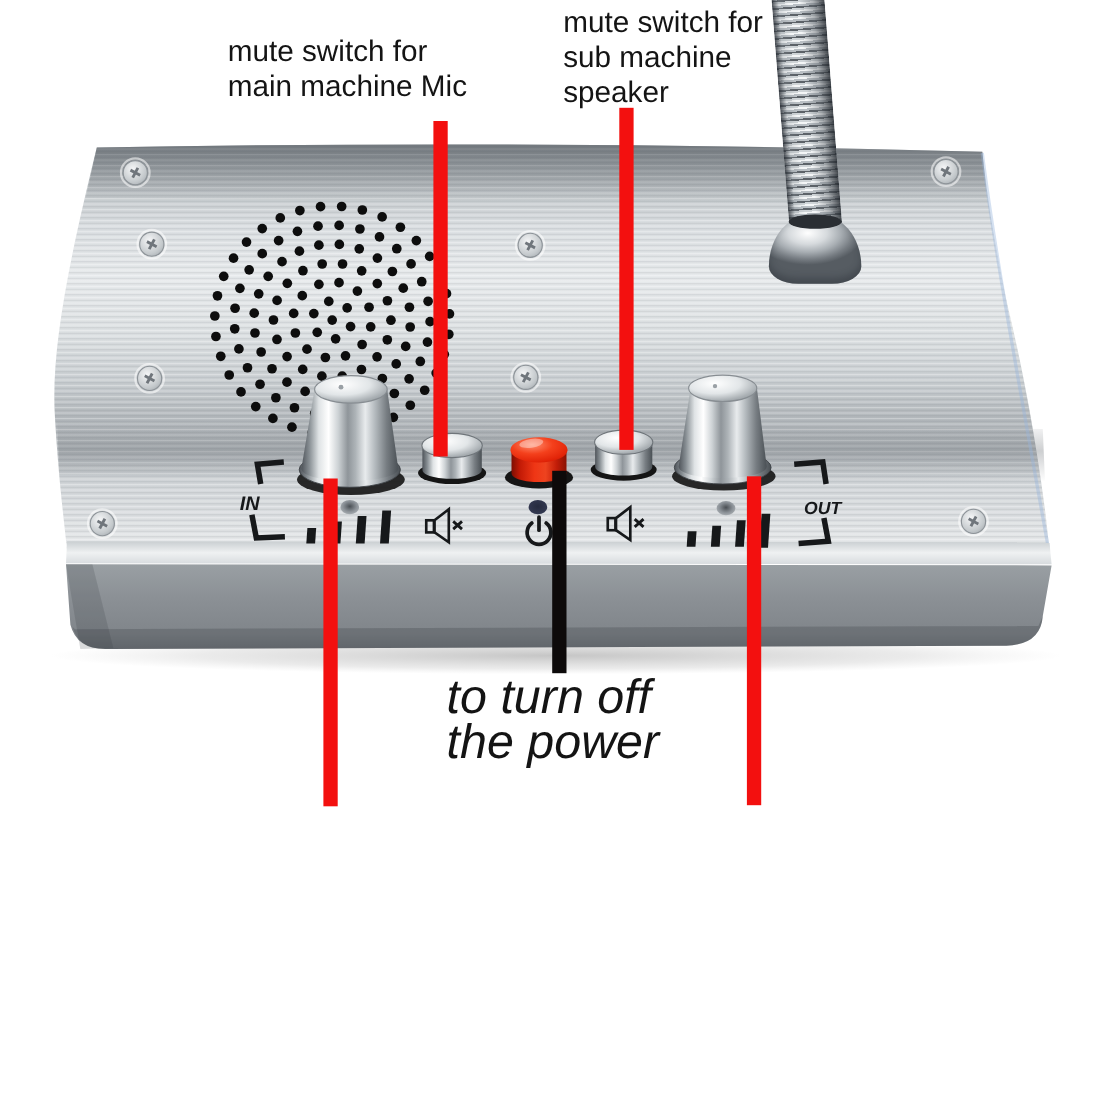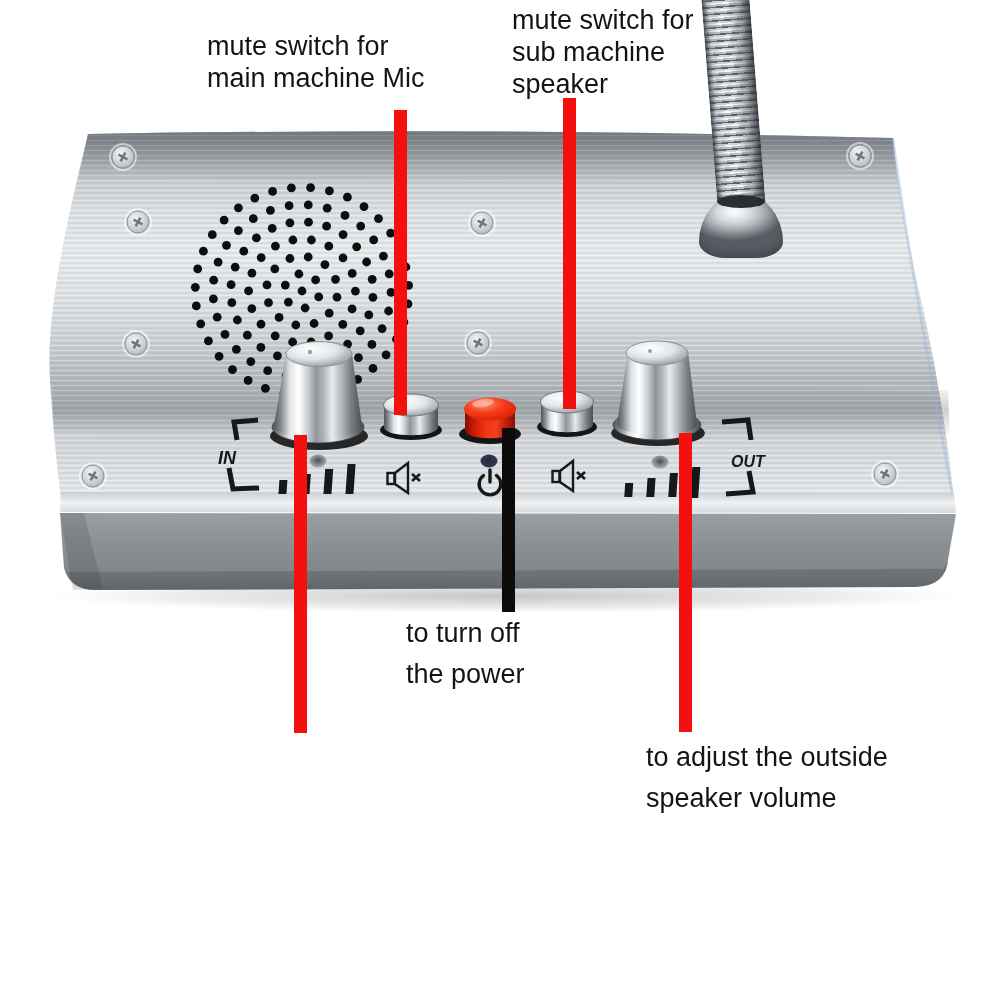--- a/index.html
+++ b/index.html
@@ -36,21 +36,21 @@
   .callout-line.red{background:#f3100f;}
   .callout-line.black{background:#0d0a0a;}
   .line-mute-main{left:394px;top:110px;height:305px;}
   .line-mute-sub{left:563px;top:98px;height:311px;}
   .line-power{left:502px;top:428px;height:184px;}
   .line-in-knob{left:294px;top:435px;height:298px;}
   .line-out-knob{left:679px;top:433px;height:299px;}
   
   .callout{position:absolute;white-space:pre-line;color:#141414;}
   .callout.small{font-size:27px;line-height:32px;}
-  .callout.large{font-size:27px;line-height:41px;}
+  .callout.large{font-size:44px;line-height:41px;font-style:italic;}
   .label-mute-main{left:207px;top:30px;}
   .label-mute-sub{left:512px;top:4px;}
   .label-power{left:406px;top:613px;}
   .label-in{left:18px;top:735px;}
   .label-out{left:646px;top:737px;}
 </style>
 </head>
 <body>
 
 <div class="canvas">
@@ -430,15 +430,13 @@
   <div class="callout-line red line-in-knob"></div>
   <div class="callout-line red line-out-knob"></div>
 
   <div class="callout small label-mute-main">mute switch for
 main machine Mic</div>
   <div class="callout small label-mute-sub">mute switch for
 sub machine
 speaker</div>
   <div class="callout large label-power">to turn off
 the power</div>
-  <div class="callout large label-out">to adjust the outside
-speaker volume</div>
 </div>
 
 </body></html>

